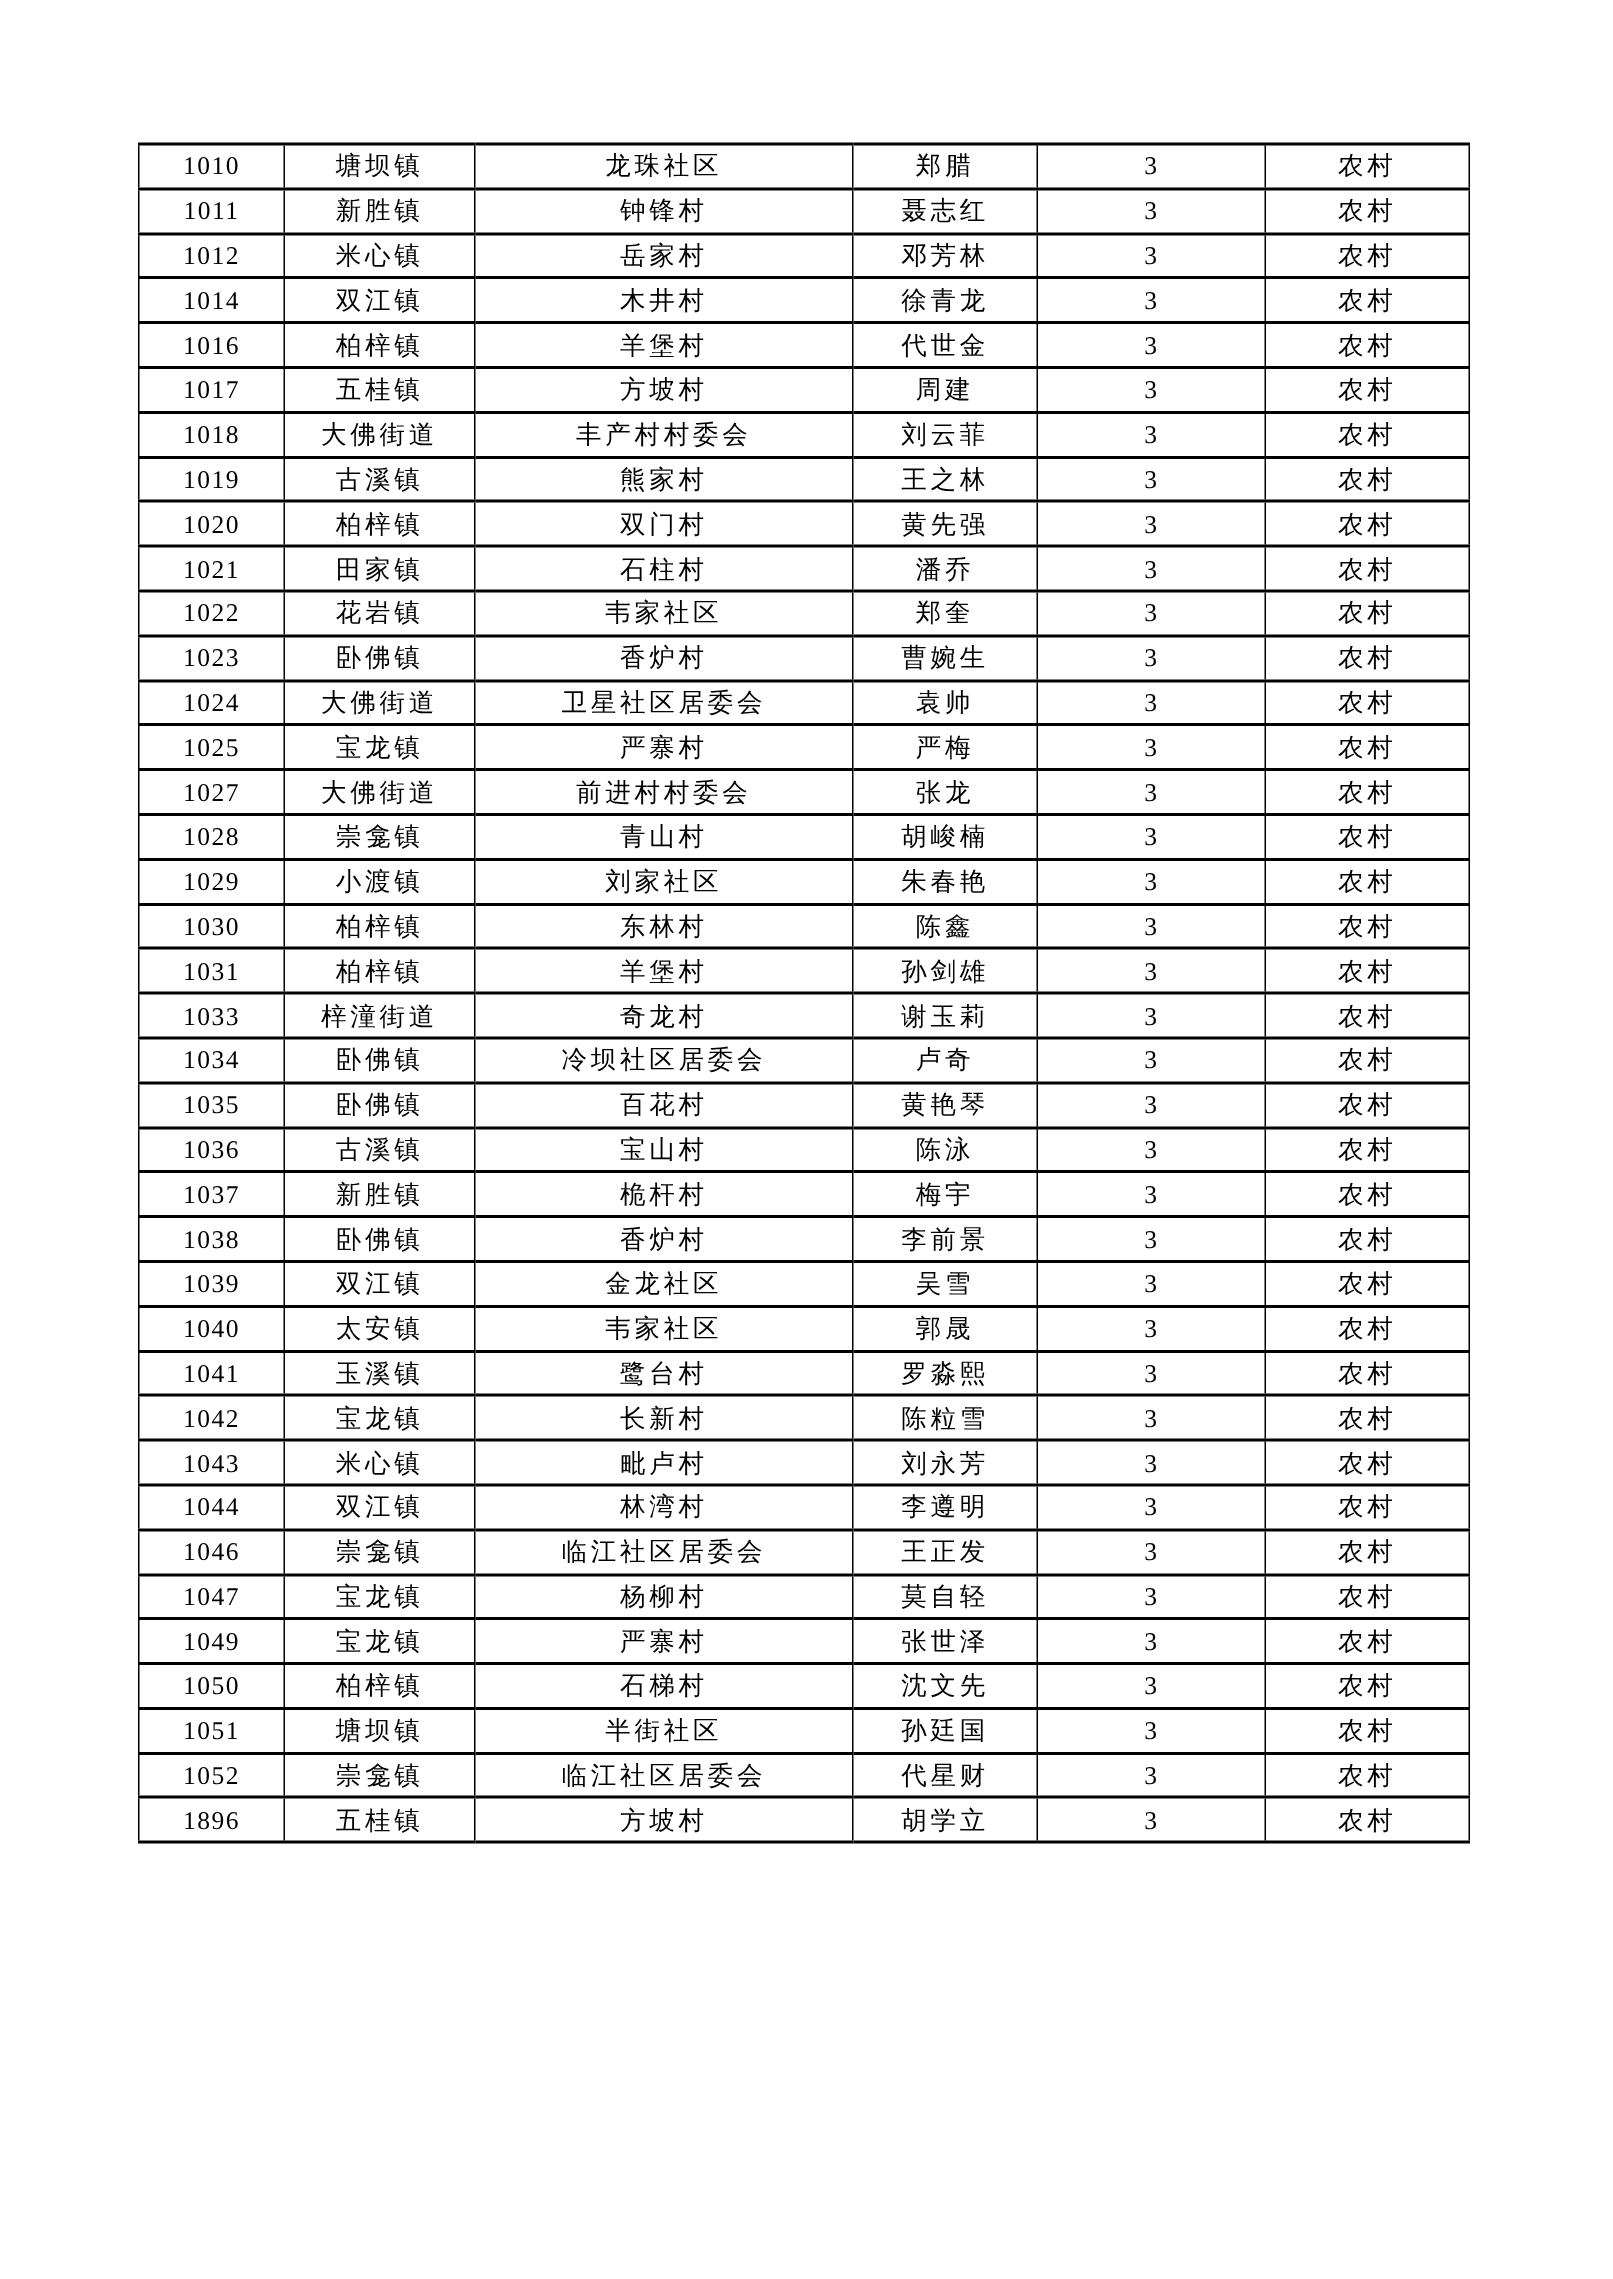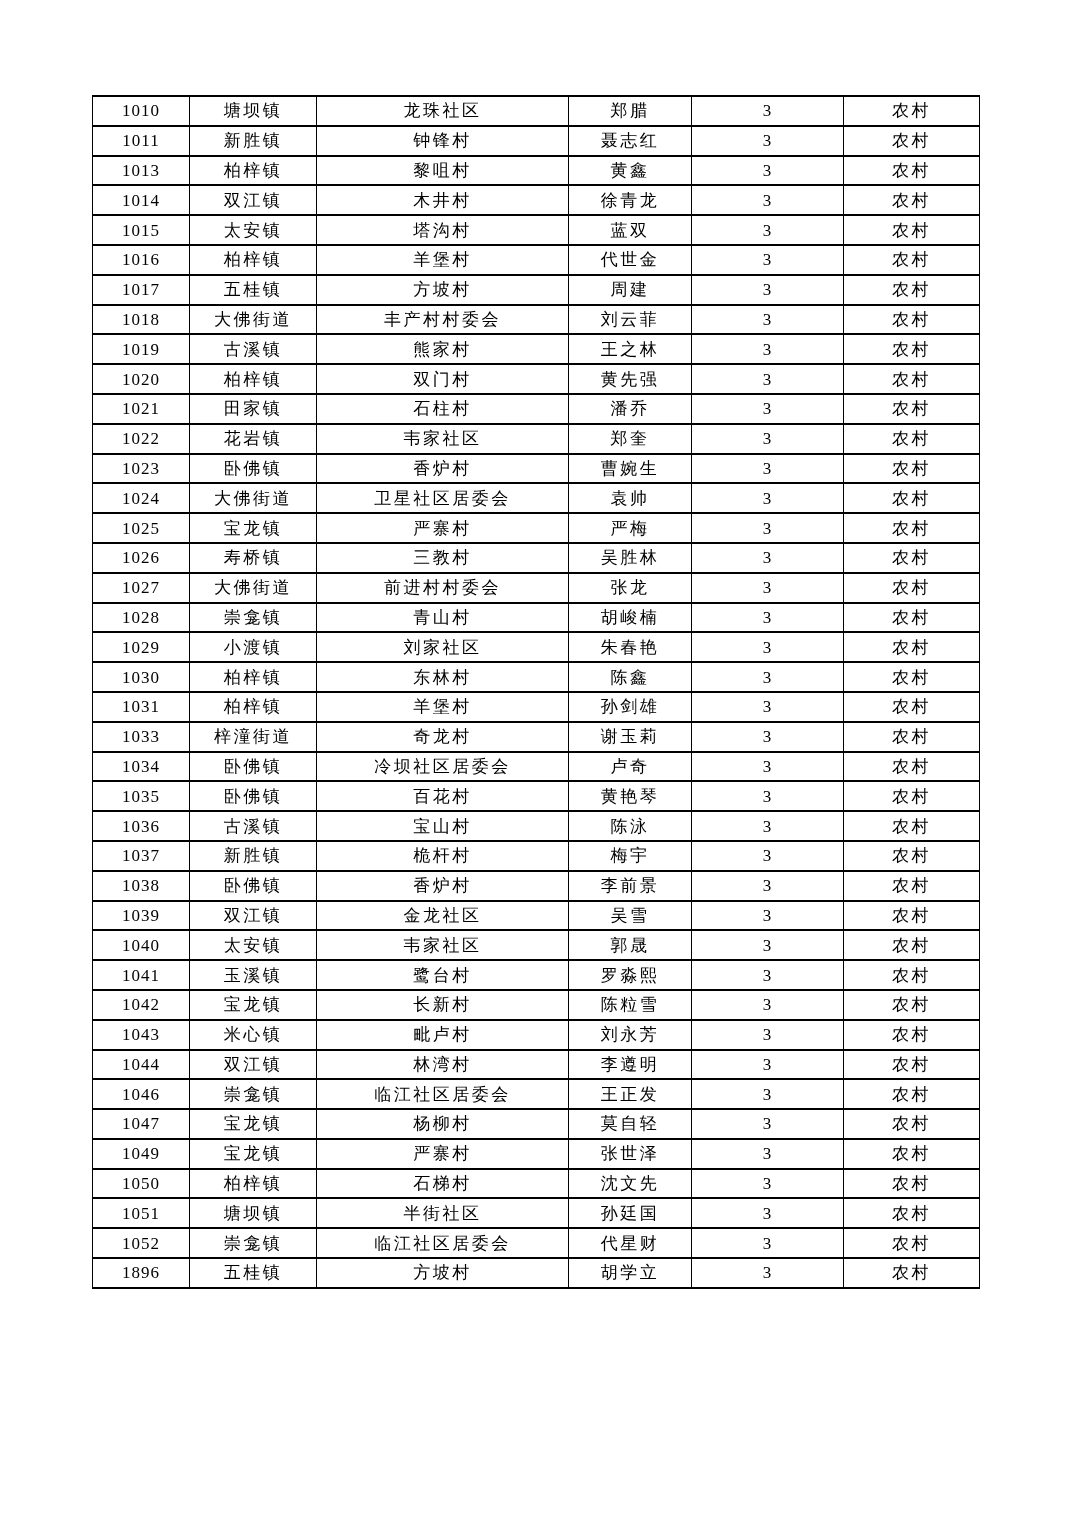--- a/index.html
+++ b/index.html
@@ -69,44 +69,36 @@
         </tr>
         <tr>
           <td class="cell-serial">1011</td>
           <td class="cell-town">新胜镇</td>
           <td class="cell-village">钟锋村</td>
           <td class="cell-name">聂志红</td>
           <td class="cell-count">3</td>
           <td class="cell-type">农村</td>
         </tr>
         <tr>
-          <td class="cell-serial">1013</td>
-          <td class="cell-town">柏梓镇</td>
-          <td class="cell-village">黎咀村</td>
-          <td class="cell-name">黄鑫</td>
+          <td class="cell-serial">1012</td>
+          <td class="cell-town">米心镇</td>
+          <td class="cell-village">岳家村</td>
+          <td class="cell-name">邓芳林</td>
           <td class="cell-count">3</td>
           <td class="cell-type">农村</td>
         </tr>
         <tr>
           <td class="cell-serial">1014</td>
           <td class="cell-town">双江镇</td>
           <td class="cell-village">木井村</td>
           <td class="cell-name">徐青龙</td>
           <td class="cell-count">3</td>
           <td class="cell-type">农村</td>
         </tr>
         <tr>
-          <td class="cell-serial">1015</td>
-          <td class="cell-town">太安镇</td>
-          <td class="cell-village">塔沟村</td>
-          <td class="cell-name">蓝双</td>
-          <td class="cell-count">3</td>
-          <td class="cell-type">农村</td>
-        </tr>
-        <tr>
           <td class="cell-serial">1016</td>
           <td class="cell-town">柏梓镇</td>
           <td class="cell-village">羊堡村</td>
           <td class="cell-name">代世金</td>
           <td class="cell-count">3</td>
           <td class="cell-type">农村</td>
         </tr>
         <tr>
           <td class="cell-serial">1017</td>
           <td class="cell-town">五桂镇</td>
@@ -169,28 +161,20 @@
           <td class="cell-village">卫星社区居委会</td>
           <td class="cell-name">袁帅</td>
           <td class="cell-count">3</td>
           <td class="cell-type">农村</td>
         </tr>
         <tr>
           <td class="cell-serial">1025</td>
           <td class="cell-town">宝龙镇</td>
           <td class="cell-village">严寨村</td>
           <td class="cell-name">严梅</td>
-          <td class="cell-count">3</td>
-          <td class="cell-type">农村</td>
-        </tr>
-        <tr>
-          <td class="cell-serial">1026</td>
-          <td class="cell-town">寿桥镇</td>
-          <td class="cell-village">三教村</td>
-          <td class="cell-name">吴胜林</td>
           <td class="cell-count">3</td>
           <td class="cell-type">农村</td>
         </tr>
         <tr>
           <td class="cell-serial">1027</td>
           <td class="cell-town">大佛街道</td>
           <td class="cell-village">前进村村委会</td>
           <td class="cell-name">张龙</td>
           <td class="cell-count">3</td>
           <td class="cell-type">农村</td>

